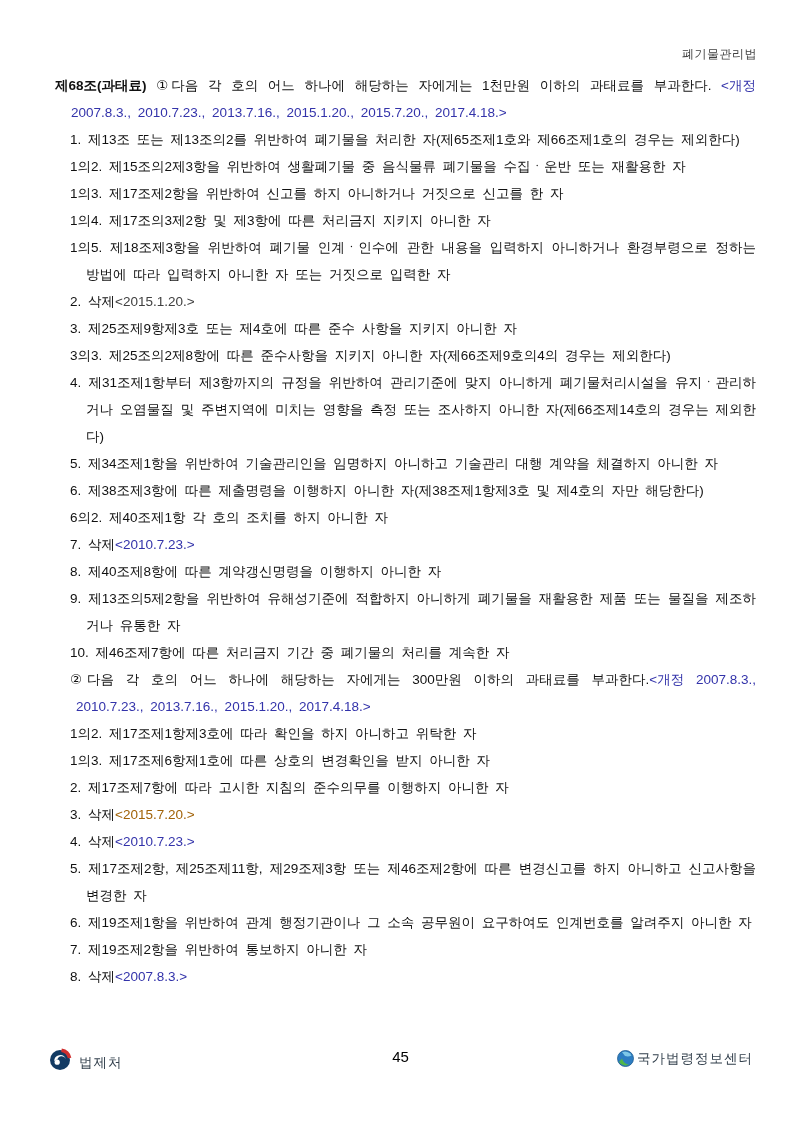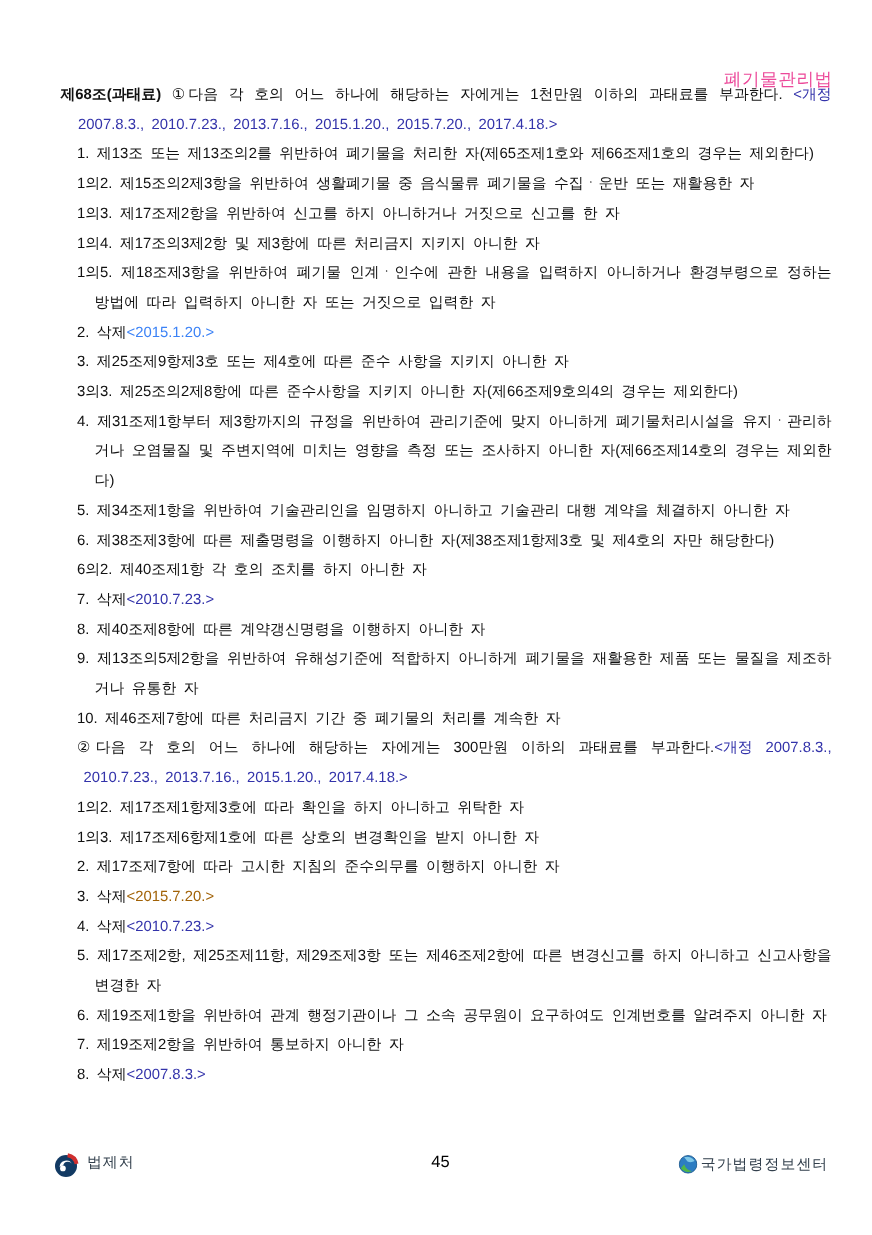--- a/index.html
+++ b/index.html
@@ -7,44 +7,43 @@
     position:relative;
     width:793px;height:1123px;
     margin:0 auto;
     background:#ffffff;
     font-family:"Liberation Sans","DejaVu Sans",sans-serif;
     color:#111111;
     overflow:hidden;
   }
   .doc-header{
     position:absolute;top:46px;right:36px;
-    font-size:16px;color:#ec4899;
+    font-size:12px;color:#404040;
     letter-spacing:0.5px;
-    margin-top:16px;
   }
   .content{
     position:absolute;top:72px;left:55px;right:37px;
   }
   .block{
     font-size:13.5px;
     line-height:27px;
     text-align:justify;
     word-spacing:3px;
     margin:0;
   }
   .block.article{padding-left:16px;text-indent:-16px;}
   .block.item{margin-left:15px;padding-left:16px;text-indent:-16px;}
   .block.p2intro{margin-left:15px;padding-left:6px;text-indent:-6px;}
   .seg-bold{font-weight:bold;}
   .footer{
     position:absolute;left:48px;right:40px;top:1044px;height:36px;
   }
   .footer-left{
     position:absolute;left:0;top:4px;
-    display:flex;align-items:flex-start;gap:7px;
+    display:flex;align-items:flex-end;gap:7px;
   }
   .footer-center{
     position:absolute;left:0;right:0;top:4px;
     text-align:center;font-size:15px;color:#000000;
   }
   .footer-right{
     position:absolute;right:0;top:6px;
     display:flex;align-items:flex-start;gap:3px;
   }
   .footer-label{
@@ -61,21 +60,21 @@
   <div class="doc-header">폐기물관리법</div>
 
   <div class="content">
 
   <div class="block article"><span class="seg-bold">제68조(과태료) </span><span>①다음 각 호의 어느 하나에 해당하는 자에게는 1천만원 이하의 과태료를 부과한다. </span><span style="color: rgb(51, 51, 170);">&lt;개정 2007.8.3., 2010.7.23., 2013.7.16., 2015.1.20., 2015.7.20., 2017.4.18.&gt;</span></div>
       <div class="block item"><span>1. 제13조 또는 제13조의2를 위반하여 폐기물을 처리한 자(제65조제1호와 제66조제1호의 경우는 제외한다)</span></div>
       <div class="block item"><span>1의2. 제15조의2제3항을 위반하여 생활폐기물 중 음식물류 폐기물을 수집ㆍ운반 또는 재활용한 자</span></div>
       <div class="block item"><span>1의3. 제17조제2항을 위반하여 신고를 하지 아니하거나 거짓으로 신고를 한 자</span></div>
       <div class="block item"><span>1의4. 제17조의3제2항 및 제3항에 따른 처리금지 지키지 아니한 자</span></div>
       <div class="block item"><span>1의5. 제18조제3항을 위반하여 폐기물 인계ㆍ인수에 관한 내용을 입력하지 아니하거나 환경부령으로 정하는 방법에 따라 입력하지 아니한 자 또는 거짓으로 입력한 자</span></div>
-      <div class="block item"><span>2. 삭제</span><span style="color: #3b82f6;">&lt;2015.1.20.&gt;</span></div>
+      <div class="block item"><span>2. 삭제</span><span style="color: #404040;">&lt;2015.1.20.&gt;</span></div>
       <div class="block item"><span>3. 제25조제9항제3호 또는 제4호에 따른 준수 사항을 지키지 아니한 자</span></div>
       <div class="block item"><span>3의3. 제25조의2제8항에 따른 준수사항을 지키지 아니한 자(제66조제9호의4의 경우는 제외한다)</span></div>
       <div class="block item"><span>4. 제31조제1항부터 제3항까지의 규정을 위반하여 관리기준에 맞지 아니하게 폐기물처리시설을 유지ㆍ관리하거나 오염물질 및 주변지역에 미치는 영향을 측정 또는 조사하지 아니한 자(제66조제14호의 경우는 제외한다)</span></div>
       <div class="block item"><span>5. 제34조제1항을 위반하여 기술관리인을 임명하지 아니하고 기술관리 대행 계약을 체결하지 아니한 자</span></div>
       <div class="block item"><span>6. 제38조제3항에 따른 제출명령을 이행하지 아니한 자(제38조제1항제3호 및 제4호의 자만 해당한다)</span></div>
       <div class="block item"><span>6의2. 제40조제1항 각 호의 조치를 하지 아니한 자</span></div>
       <div class="block item"><span>7. 삭제</span><span style="color: rgb(51, 51, 170);">&lt;2010.7.23.&gt;</span></div>
       <div class="block item"><span>8. 제40조제8항에 따른 계약갱신명령을 이행하지 아니한 자</span></div>
       <div class="block item"><span>9. 제13조의5제2항을 위반하여 유해성기준에 적합하지 아니하게 폐기물을 재활용한 제품 또는 물질을 제조하거나 유통한 자</span></div>
       <div class="block item"><span>10. 제46조제7항에 따른 처리금지 기간 중 폐기물의 처리를 계속한 자</span></div>

